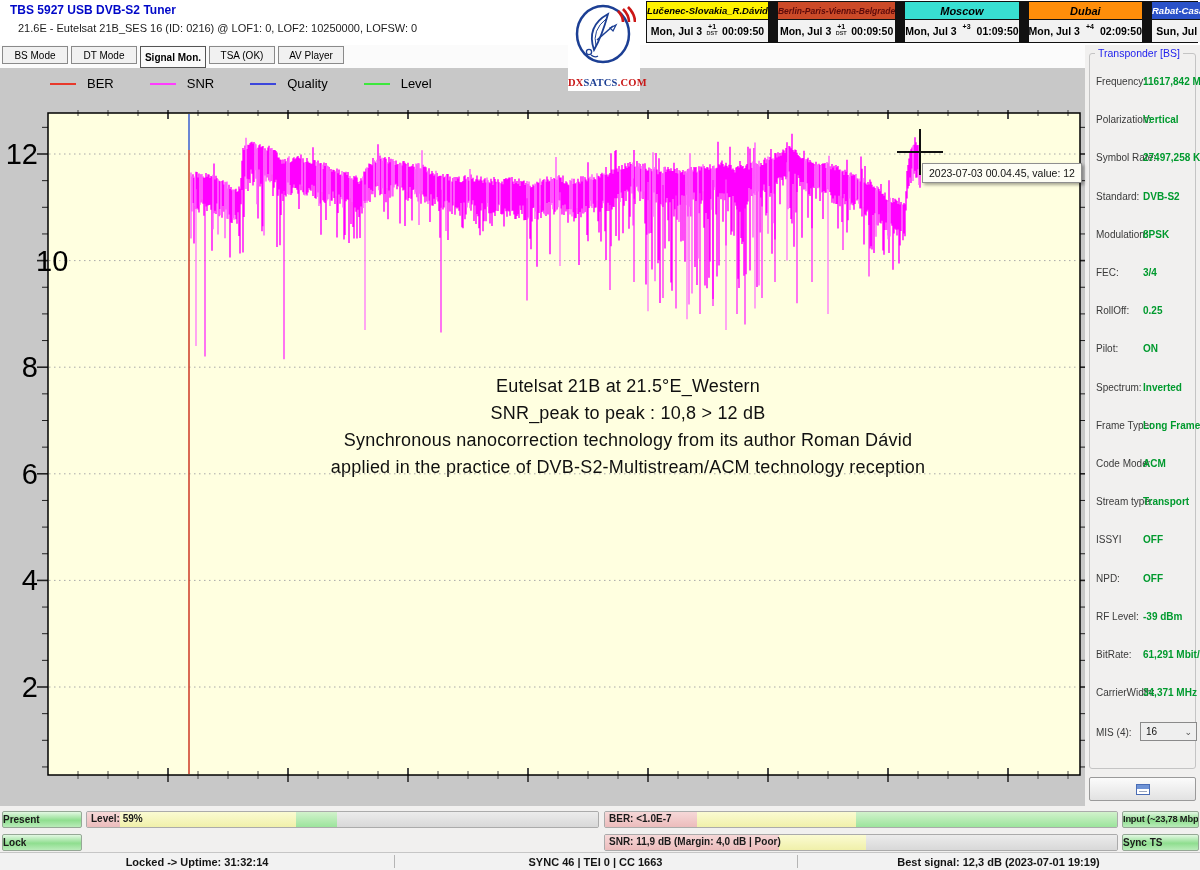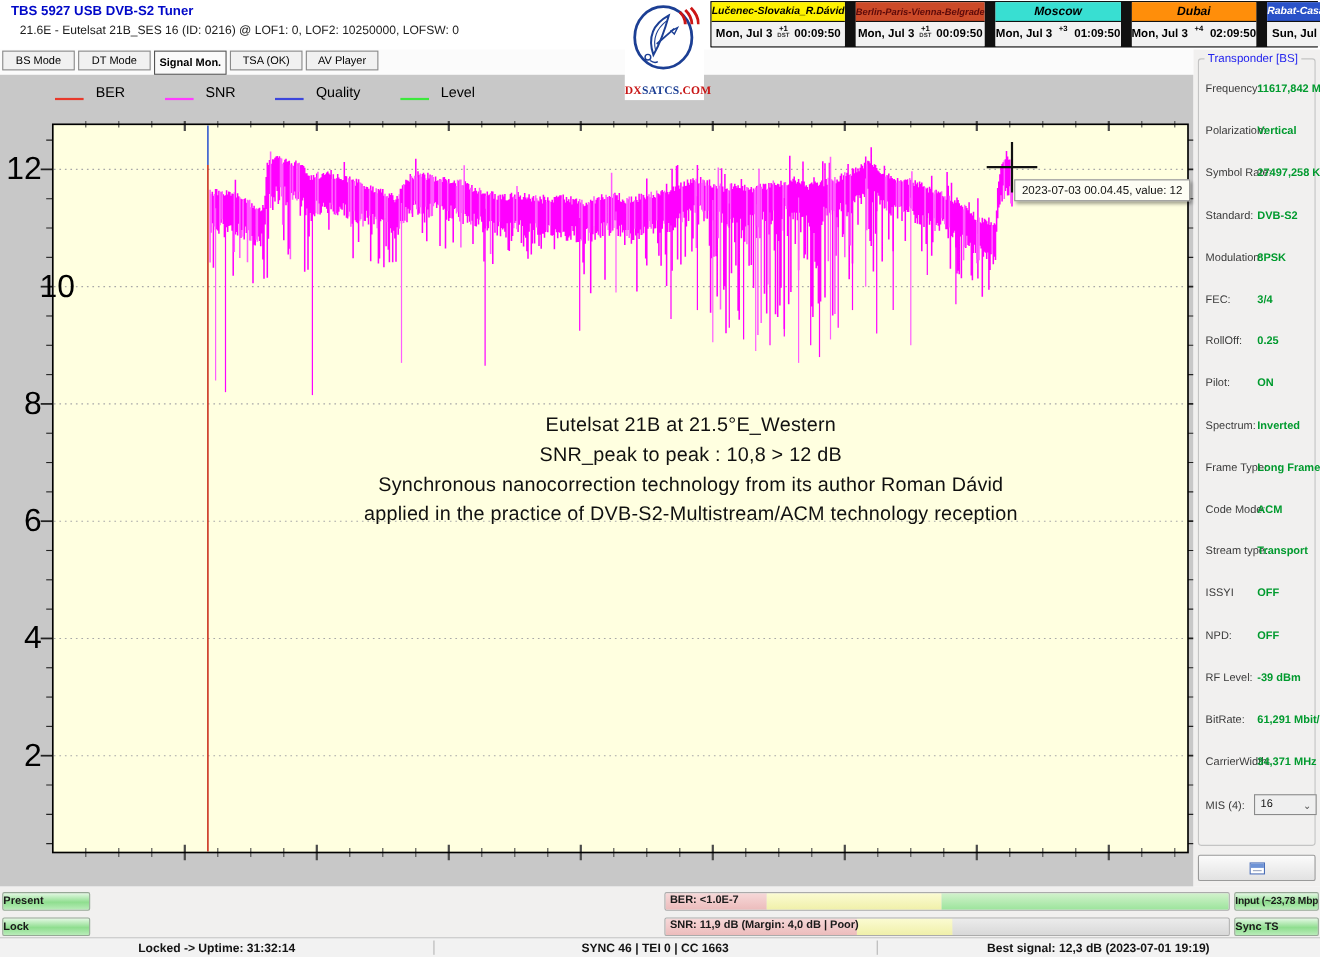--- a/index.html
+++ b/index.html
@@ -31,21 +31,21 @@
 
   
   #tabbar{position:absolute;left:0;top:45px;width:1085px;height:23px;background:#FBFBFB;display:flex;gap:3px;padding-left:2px;}
   .tab{width:66px;height:18px;margin-top:1px;background:#F1F1F1;border:1px solid #8A8A8A;
     display:flex;align-items:center;justify-content:center;font-size:10px;color:#000;cursor:pointer;}
   .tab.active{height:22px;background:#FAFAFA;border-color:#555;font-weight:600;z-index:2;}
 
   
   #chart-panel{position:absolute;left:0;top:68px;width:1085px;height:738px;background:#C8C8C8;}
   #legend{position:absolute;left:50px;top:8px;display:flex;align-items:center;gap:14px;}
-  .lg-item{display:flex;align-items:flex-end;gap:11px;margin-right:22px;}
+  .lg-item{display:flex;align-items:center;gap:11px;margin-right:22px;}
   .lg-line{width:26px;height:2px;}
   .lg-label{font-size:13px;color:#000;}
   #y-labels .yl{position:absolute;left:0;width:38px;text-align:right;font-size:29px;color:#000;line-height:34px;}
   #chart-svg{position:absolute;left:0;top:0;cursor:crosshair;}
   #annotation{position:absolute;left:128px;top:373px;width:1000px;text-align:center;color:#101010;
     font-size:18px;line-height:27px;letter-spacing:0.2px;z-index:3;}
   #tooltip{position:absolute;white-space:nowrap;background:#FDFDF4;border:1px solid #8F8F8F;
     box-shadow:2px 2px 3px rgba(0,0,0,0.35);font-size:10.5px;color:#111;padding:3px 6px;z-index:4;}
 
   
@@ -452,20 +452,27 @@
     </div>
   </div>
   <div id="panel-button">
     <div id="panel-button-icon"></div>
   </div>
 </div>
 
 <div id="bottom">
   <div class="badge" style="left:2px;top:5px;width:80px;">Present</div>
   <div class="badge" style="left:2px;top:28px;width:80px;">Lock</div>
+  <div class="hbar" style="left:86px;top:5px;width:513px;" id="bar-level">
+      <div class="seg" style="background: linear-gradient(rgb(246, 216, 216), rgb(236, 188, 188)); width: 6.5%;"></div>
+      <div class="seg" style="background: linear-gradient(rgb(251, 251, 210), rgb(240, 240, 170)); width: 34.5%;"></div>
+      <div class="seg" style="background: linear-gradient(rgb(210, 242, 204), rgb(156, 228, 156)); width: 8%;"></div>
+      <div class="seg" style="background: linear-gradient(rgb(236, 236, 236), rgb(216, 216, 216)); width: 51%;"></div>
+      <div class="bar-label">Level: 59%</div>
+    </div>
   <div class="hbar" style="left:86px;top:28px;width:513px;margin-top:24px;" id="bar-quality">
       <div class="seg" style="background: linear-gradient(rgb(246, 216, 216), rgb(236, 188, 188)); width: 6.5%;"></div>
       <div class="seg" style="background: linear-gradient(rgb(251, 251, 210), rgb(240, 240, 170)); width: 34.5%;"></div>
       <div class="seg" style="background: linear-gradient(rgb(210, 242, 204), rgb(156, 228, 156)); width: 59%;"></div>
       <div class="bar-label">Quality: 100%</div>
     </div>
   <div class="hbar" style="left:604px;top:5px;width:514px;" id="bar-ber">
       <div class="seg" style="background: linear-gradient(rgb(246, 216, 216), rgb(236, 188, 188)); width: 18%;"></div>
       <div class="seg" style="background: linear-gradient(rgb(251, 251, 210), rgb(240, 240, 170)); width: 31%;"></div>
       <div class="seg" style="background: linear-gradient(rgb(210, 242, 204), rgb(156, 228, 156)); width: 51%;"></div>

